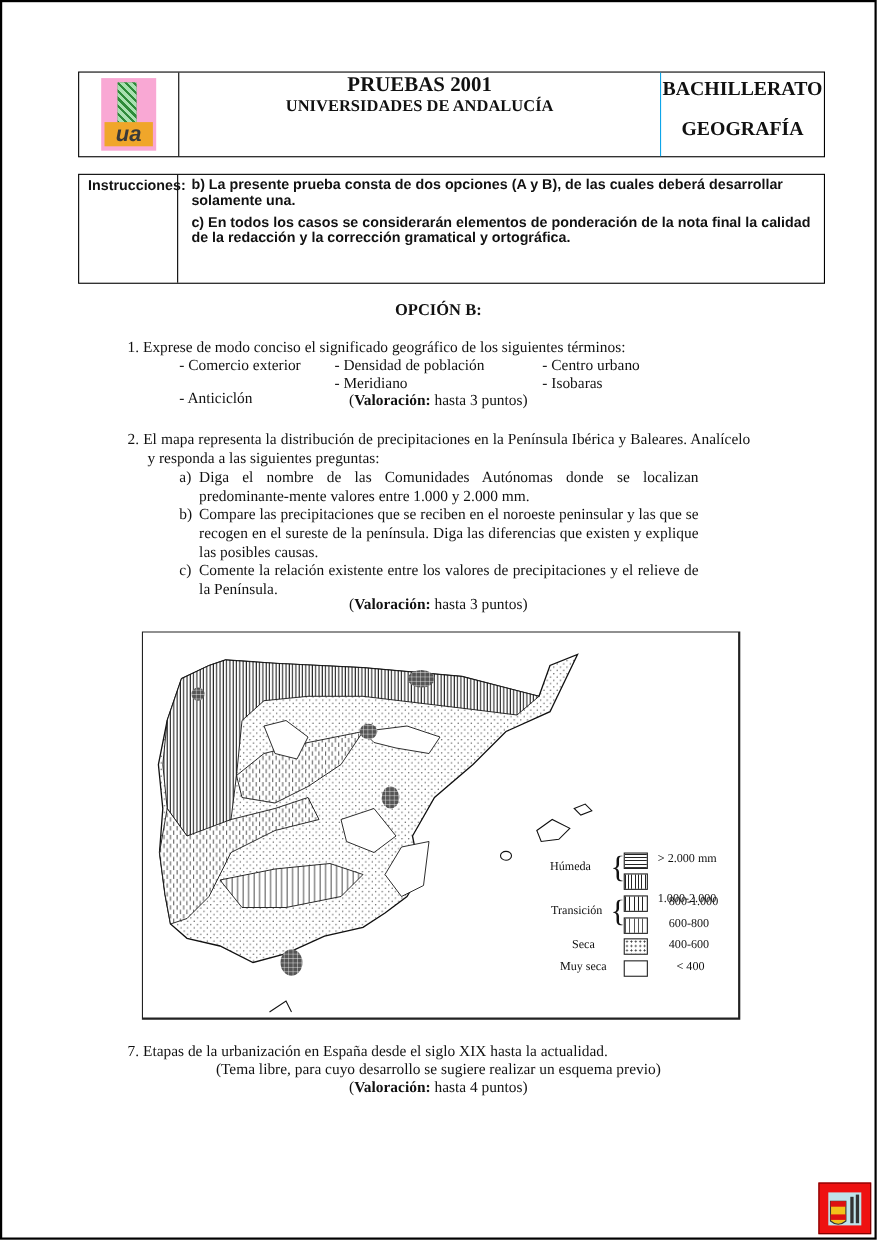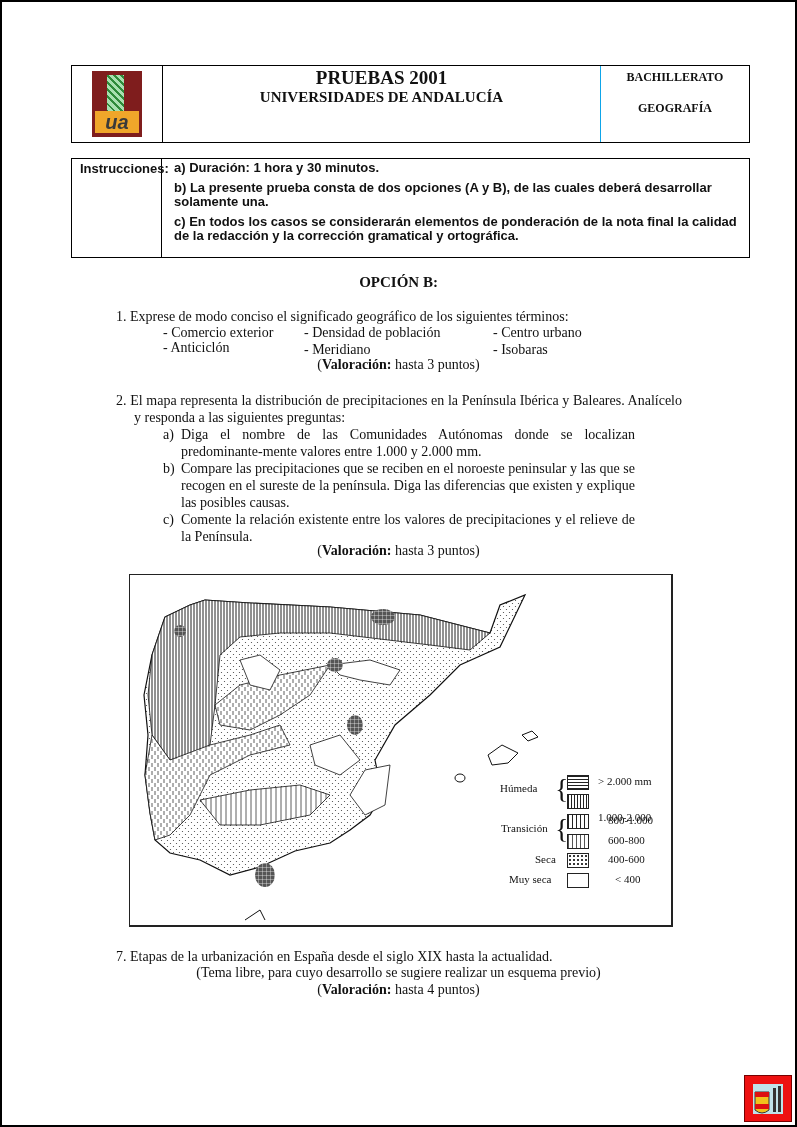--- a/index.html
+++ b/index.html
@@ -2,25 +2,25 @@
 <html><head>
 <meta charset="utf-8">
 <style>
   html, body { margin: 0; padding: 0; background: #fff; }
   body { width: 797px; height: 1127px; position: relative; overflow: hidden; font-family: "Liberation Serif", serif; color: #111; }
   .frame { position: absolute; left: 0; top: 0; width: 793px; height: 1123px; border: 2px solid #000; }
   
   .hdr { position: absolute; left: 71px; top: 65px; width: 677px; height: 76px; border: 1px solid #000; display: flex; }
   .hdr .logo-cell { width: 90px; border-right: 1px solid #000; display: flex; align-items: center; justify-content: center; }
   .hdr .title-cell { flex: 1; border-right: 1px solid #0ea5e9; text-align: center; font-weight: bold; }
-  .hdr .right-cell { width: 148px; text-align: center; font-weight: bold; font-size: 12px; }
+  .hdr .right-cell { width: 148px; text-align: center; font-weight: bold; font-size: 18px; }
   .t1 { font-size: 19px; margin-top: 2px; line-height: 20px; }
   .t2 { font-size: 15px; line-height: 19px; }
   .t3 { font-size: 15px; line-height: 22px; }
-  .logo { width: 50px; height: 66px; background: #7f1d1d; position: relative; }
+  .logo { width: 50px; height: 66px; background: #f9a8d4; position: relative; }
   .logo .tower { position: absolute; left: 15px; top: 4px; width: 17px; height: 44px; background: repeating-linear-gradient(45deg, #2e8b3a 0 2px, #a8e0b0 2px 5px), #2e8b3a; }
   .logo .ua { position: absolute; left: 3px; bottom: 4px; width: 44px; height: 22px; background: #f0a62a; color: #3a3a3a; font-family: "Liberation Sans", sans-serif; font-style: italic; font-size: 20px; line-height: 22px; text-align: center; font-weight: bold; }
   
   .instr { position: absolute; left: 71px; top: 158px; width: 677px; height: 98px; border: 1px solid #000; display: flex; font-family: "Liberation Sans", sans-serif; font-size: 13px; font-weight: bold; }
   .instr .lbl { width: 90px; border-right: 1px solid #000; padding: 2px 0 0 8px; box-sizing: border-box; }
   .instr .body { flex: 1; padding: 2px 0 0 12px; }
   .instr .body p { margin: 0 0 6px 0; line-height: 14px; }
   .opt { position: absolute; top: 274px; left: 0; width: 797px; text-align: center; font-weight: bold; font-size: 15px; }
   .q { position: absolute; font-size: 14px; line-height: 17px; }
   .q .head { font-weight: normal; }
@@ -55,36 +55,35 @@
   </div>
   <div class="right-cell">
     <div style="margin-top:4px">BACHILLERATO</div>
     <div style="margin-top:16px">GEOGRAFÍA</div>
   </div>
 </div>
 
 <div class="instr">
   <div class="lbl">Instrucciones:</div>
   <div class="body">
-    <p>a) Duración:  1 hora y 30  minutos.</p>
     <p>b) La presente prueba consta de dos opciones (A y B), de las cuales deberá desarrollar solamente una.</p>
     <p>c)  En todos los casos se considerarán elementos de ponderación de la nota final la calidad de la redacción y la corrección gramatical y ortográfica.</p>
   </div>
 </div>
 
 <div class="opt">OPCIÓN B:</div>
 
 <div class="q" style="left:116px; top:308px; width:580px;">
   <div class="head">1. Exprese de modo conciso el significado geográfico de los siguientes términos:</div>
 </div>
 <div class="terms" style="left:163px; top:324px;">
   <span style="position:absolute; left:0; top:0; white-space:nowrap">- Comercio exterior</span>
   <span style="position:absolute; left:141px; top:0; white-space:nowrap">- Densidad de población</span>
   <span style="position:absolute; left:330px; top:0; white-space:nowrap">- Centro urbano</span>
-  <span style="position:absolute; left:0; top:15px; white-space:nowrap">- Anticiclón</span>
+  <span style="position:absolute; left:0; top:30px; white-space:nowrap">- Anticiclón</span>
   <span style="position:absolute; left:141px; top:17px; white-space:nowrap">- Meridiano</span>
   <span style="position:absolute; left:330px; top:17px; white-space:nowrap">- Isobaras</span>
 </div>
 <div class="val" style="top:357px;">(<b>Valoración:</b><span> hasta 3 puntos)</span></div>
 
 <div class="q" style="left:116px; top:392px; width:566px;">
   <div class="head" style="text-align:justify; padding-left:18px; text-indent:-18px;">2. El mapa representa la distribución de precipitaciones en la Península Ibérica y Baleares. Analícelo y responda a las siguientes preguntas:</div>
   <div style="padding-left:47px; width:519px; box-sizing:border-box;">
     <div class="sub">
         <span class="mk">a)</span>
@@ -165,21 +164,21 @@
   <div class="sw" style="left:77px; top:24px; background:repeating-linear-gradient(90deg,#222 0 1px,#fff 1px 3px);"></div>
   <div class="leg-row" style="left:108px; top:25px;margin-top:16px;">1.000-2.000</div>
 
   <div class="leg-row" style="left:11px; top:52px;">Transición</div>
   <div style="position:absolute; left:65px; top:44px; font-size:28px; line-height:30px;">{</div>
   <div class="sw" style="left:77px; top:44px; background:repeating-linear-gradient(90deg,#222 0 1px,#fff 1px 4px);"></div>
   <div class="leg-row" style="left:118px; top:44px;">800-1.000</div>
   <div class="sw" style="left:77px; top:64px; background:repeating-linear-gradient(90deg,#555 0 1px,#fff 1px 4px);"></div>
   <div class="leg-row" style="left:118px; top:64px;">600-800</div>
 
-  <div class="leg-row" style="left:45px; top:83px;">Seca</div>
+  <div class="leg-row" style="left:30px; top:83px;">Seca</div>
   <div class="sw" style="left:77px; top:83px; background:radial-gradient(#333 0.7px, transparent 1px) 0 0/4px 4px, #fff;"></div>
   <div class="leg-row" style="left:118px; top:83px;">400-600</div>
 
   <div class="leg-row" style="left:19px; top:103px;">Muy seca</div>
   <div class="sw" style="left:77px; top:103px; background:#fff;"></div>
   <div class="leg-row" style="left:125px; top:103px;">&lt; 400</div>
 </div>
 
 <div class="q" style="left:116px; top:948px; width:600px;">
   <div class="head">7. Etapas de la urbanización en España desde el siglo XIX hasta la actualidad.</div>

